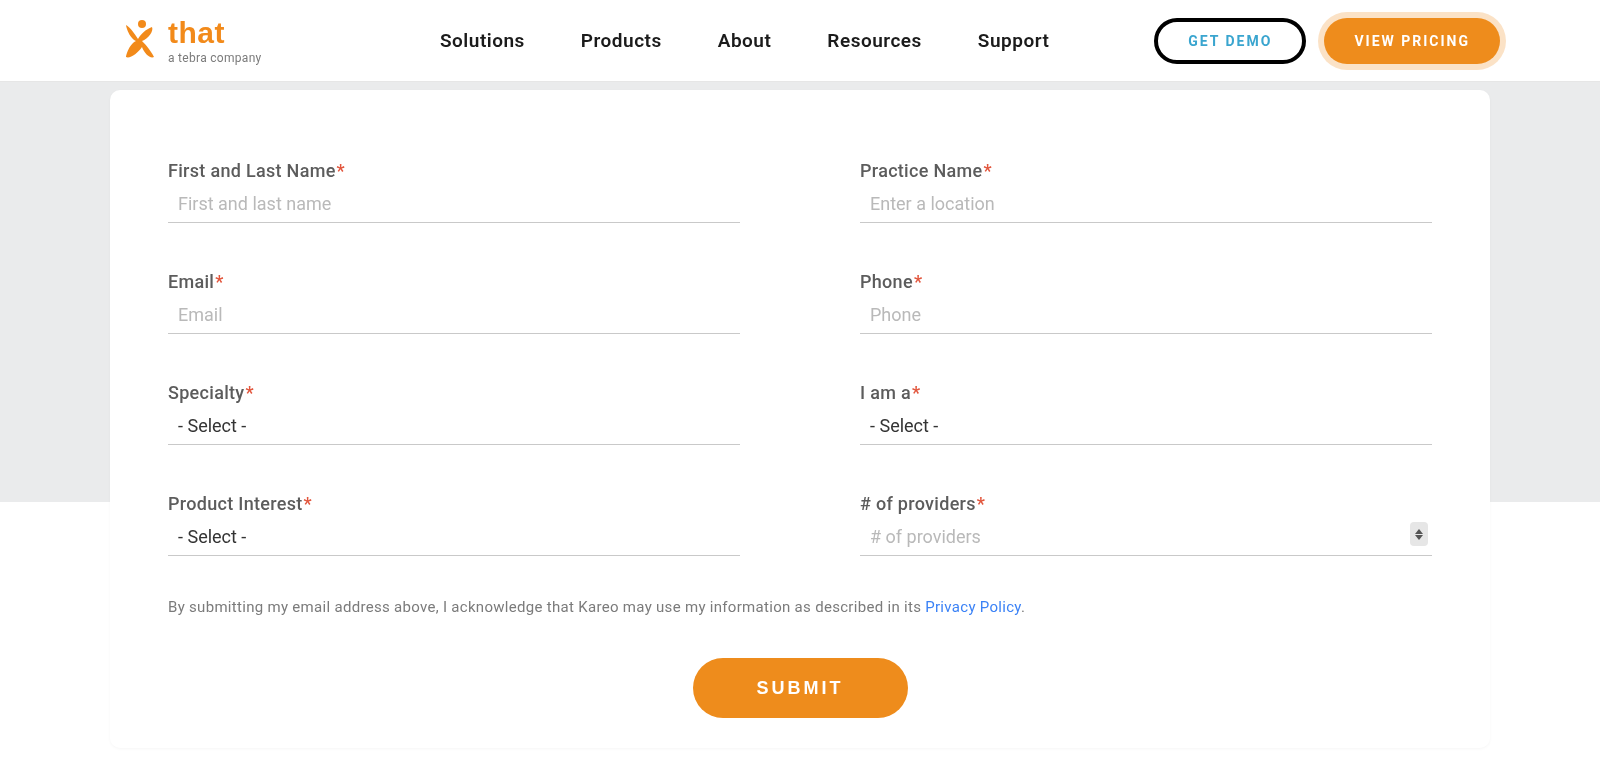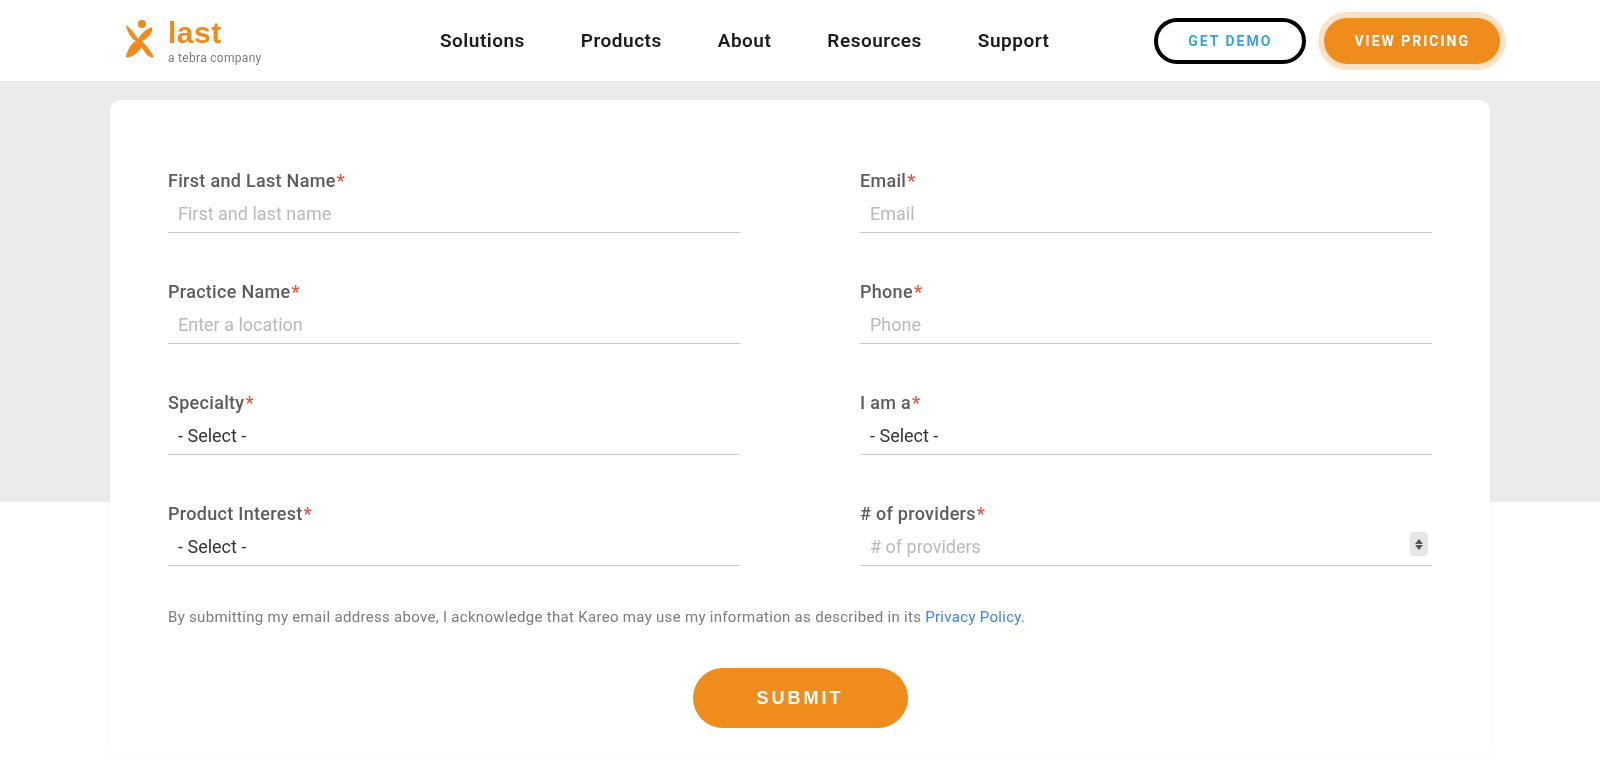--- a/index.html
+++ b/index.html
@@ -86,21 +86,21 @@
     }
     .btn-primary {
       background: #ee8c1c;
       color: #fff;
       border: none;
       box-shadow: 0 0 0 6px rgba(238,140,28,.25);
     }
     
     .page-bg {
       background: linear-gradient(180deg, #eaebec 0%, #eaebec 420px, #ffffff 420px, #ffffff 100%);
-      padding-top: 10px;
+      padding-top: 0;
       min-height: 695px;
     }
     .card {
       width: 1380px;
       margin: 0 auto;
       background: #fff;
       border-radius: 10px;
       box-shadow: 0 1px 3px rgba(0,0,0,.04);
       padding: 70px 58px 30px 58px;
       position: relative;
@@ -205,21 +205,21 @@
 
 <header class="header">
   <div class="logo">
     <span class="logo-mark">
       <svg width="38" height="44" viewBox="0 0 38 44">
         <circle cx="22" cy="5" r="4" fill="#f28a1a"></circle>
         <path d="M6 6 C6 6 8 18 16 22 C8 26 6 38 6 38 C10 40 18 34 22 28 C24 34 30 40 34 38 C30 30 24 24 22 22 C28 20 34 12 32 8 C26 10 20 16 18 20 C14 14 10 8 6 6 Z" fill="#f28a1a"></path>
       </svg>
     </span>
     <span class="logo-text">
-      <span class="logo-brand">last</span>
+      <span class="logo-brand">that</span>
       <span class="logo-sub">a tebra company</span>
     </span>
   </div>
 
   <nav class="nav">
     <a href="#">Solutions</a>
     <a href="#">Products</a>
     <a href="#">About</a>
     <a href="#">Resources</a>
     <a href="#">Support</a>
@@ -238,30 +238,30 @@
 
       <div class="field">
         <label class="field-label">
           <span>First and Last Name</span><span class="req">*</span>
         </label>
         <input class="control" type="text" placeholder="First and last name" style="">
       </div>
 
       <div class="field">
         <label class="field-label">
+          <span>Practice Name</span><span class="req">*</span>
+        </label>
+        <input class="control" type="text" placeholder="Enter a location" style="">
+      </div>
+
+      <div class="field">
+        <label class="field-label">
           <span>Email</span><span class="req">*</span>
         </label>
         <input class="control" type="email" placeholder="Email" style="">
-      </div>
-
-      <div class="field">
-        <label class="field-label">
-          <span>Practice Name</span><span class="req">*</span>
-        </label>
-        <input class="control" type="text" placeholder="Enter a location" style="">
       </div>
 
       <div class="field">
         <label class="field-label">
           <span>Phone</span><span class="req">*</span>
         </label>
         <input class="control" type="tel" placeholder="Phone" style="">
       </div>
 
       <div class="field">

